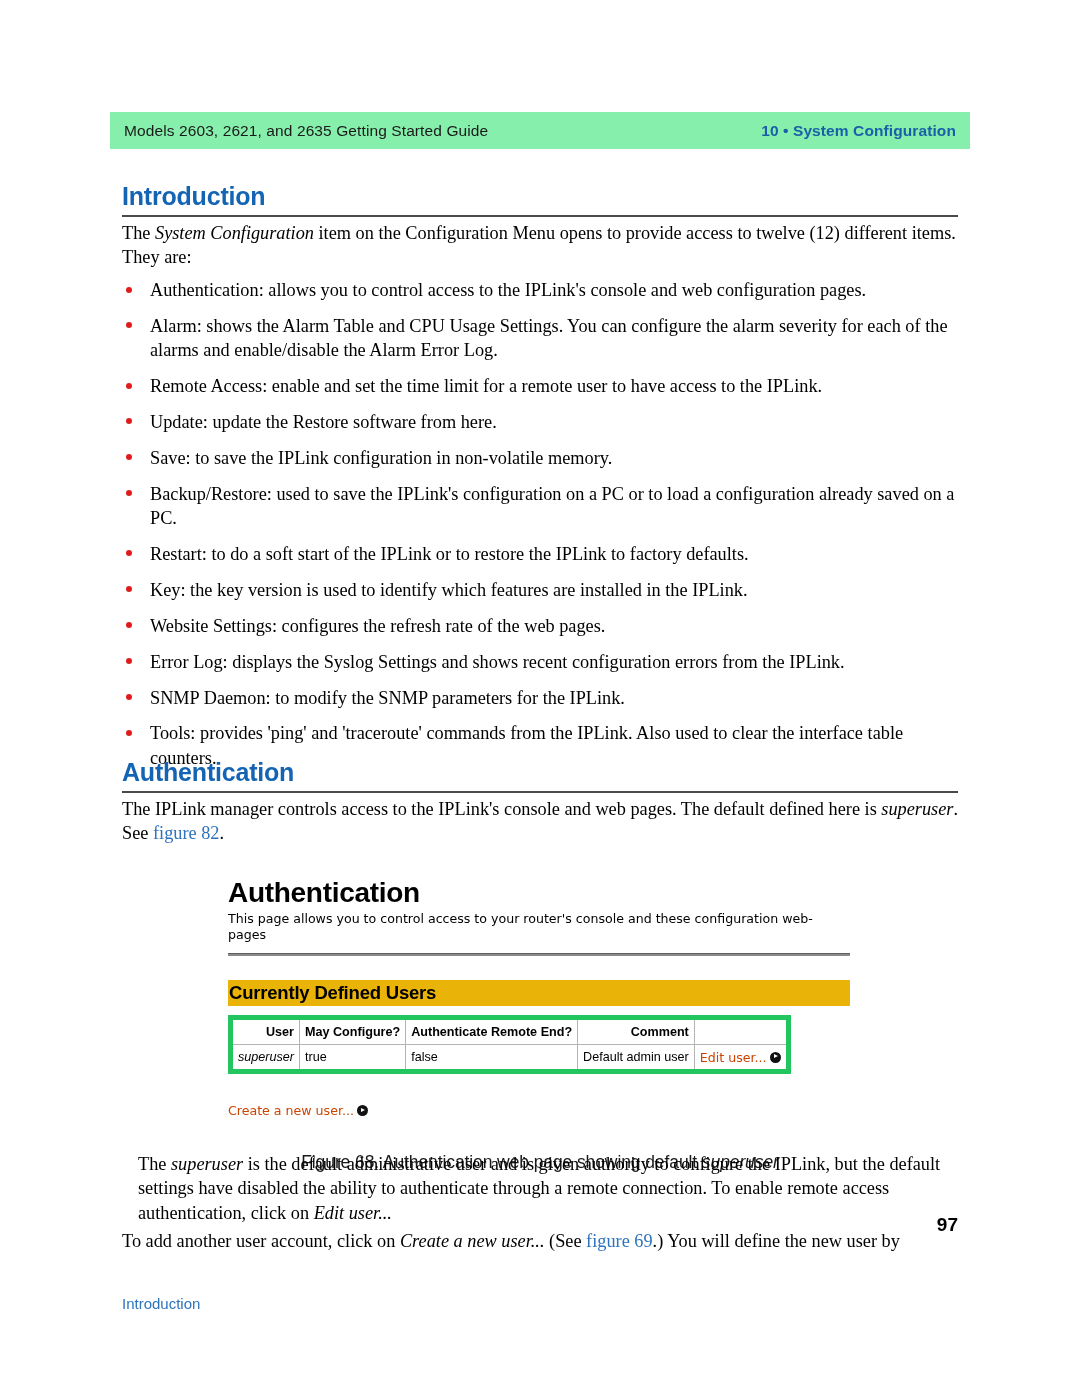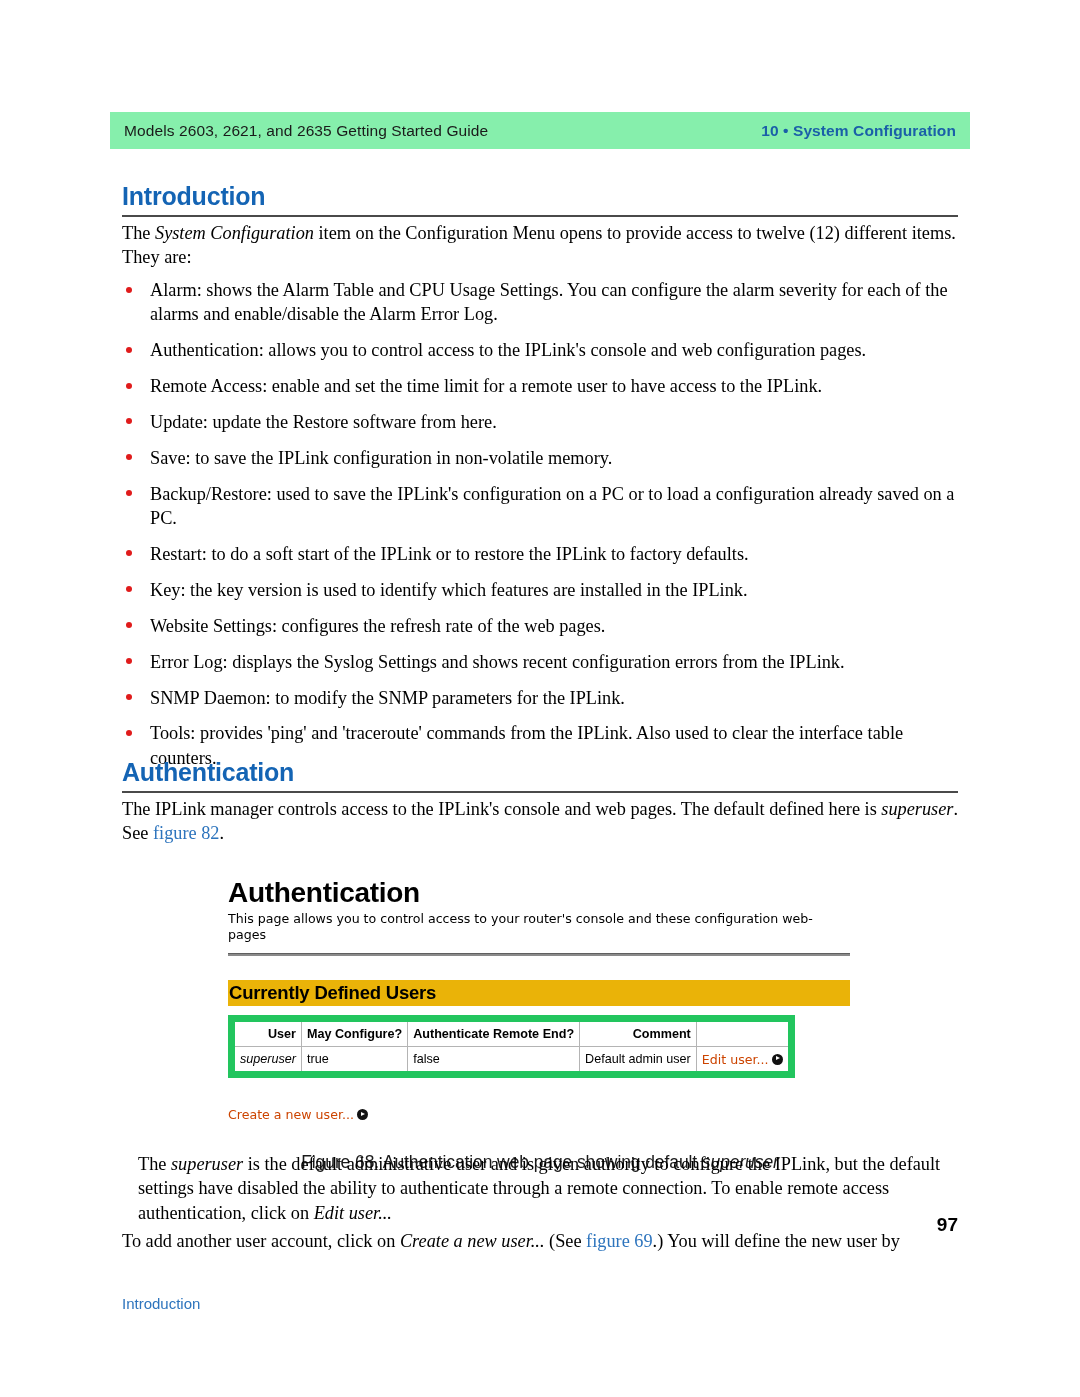--- a/index.html
+++ b/index.html
@@ -155,21 +155,21 @@
     font-weight: bold;
     font-size: 18.5px;
     color: #000;
     letter-spacing: -0.2px;
     padding-left: 1px;
   }
 
   table.users {
     margin-top: 9px;
     border-collapse: collapse;
-    border: 7px solid #22c55e;
+    border: 5px solid #22c55e;
     background: #fff;
   }
   table.users th,
   table.users td {
     border: 1px solid #b4b4b4;
     font-family: "Liberation Sans", sans-serif;
     font-size: 12.6px;
     padding: 3px 5px;
     height: 18px;
     white-space: nowrap;
@@ -261,22 +261,22 @@
   </div>
 
   <div class="sec-head" style="top:182px;">Introduction</div>
   <div class="sec-rule" style="top:215px;"></div>
 
   <div class="para" style="left:122px; top:221px; width:840px;">
     <span>The </span><i>System Configuration</i><span> item on the Configuration Menu opens to provide access to twelve (12) different items. They are:</span>
   </div>
 
   <div class="bullets">
+    <div class="bullet-row"><span class="bullet-dot"></span><span>Authentication: allows you to control access to the IPLink's console and web configuration pages.</span></div>
     <div class="bullet-row"><span class="bullet-dot"></span><span>Alarm: shows the Alarm Table and CPU Usage Settings. You can configure the alarm severity for each of the alarms and enable/disable the Alarm Error Log.</span></div>
-    <div class="bullet-row"><span class="bullet-dot"></span><span>Authentication: allows you to control access to the IPLink's console and web configuration pages.</span></div>
     <div class="bullet-row"><span class="bullet-dot"></span><span>Remote Access: enable and set the time limit for a remote user to have access to the IPLink.</span></div>
     <div class="bullet-row"><span class="bullet-dot"></span><span>Update: update the Restore software from here.</span></div>
     <div class="bullet-row"><span class="bullet-dot"></span><span>Save: to save the IPLink configuration in non-volatile memory.</span></div>
     <div class="bullet-row"><span class="bullet-dot"></span><span>Backup/Restore: used to save the IPLink's configuration on a PC or to load a configuration already saved on a PC.</span></div>
     <div class="bullet-row"><span class="bullet-dot"></span><span>Restart: to do a soft start of the IPLink or to restore the IPLink to factory defaults.</span></div>
     <div class="bullet-row"><span class="bullet-dot"></span><span>Key: the key version is used to identify which features are installed in the IPLink.</span></div>
     <div class="bullet-row"><span class="bullet-dot"></span><span>Website Settings: configures the refresh rate of the web pages.</span></div>
     <div class="bullet-row"><span class="bullet-dot"></span><span>Error Log: displays the Syslog Settings and shows recent configuration errors from the IPLink.</span></div>
     <div class="bullet-row"><span class="bullet-dot"></span><span>SNMP Daemon: to modify the SNMP parameters for the IPLink.</span></div>
     <div class="bullet-row"><span class="bullet-dot"></span><span>Tools: provides 'ping' and 'traceroute' commands from the IPLink. Also used to clear the interface table counters.</span></div>

